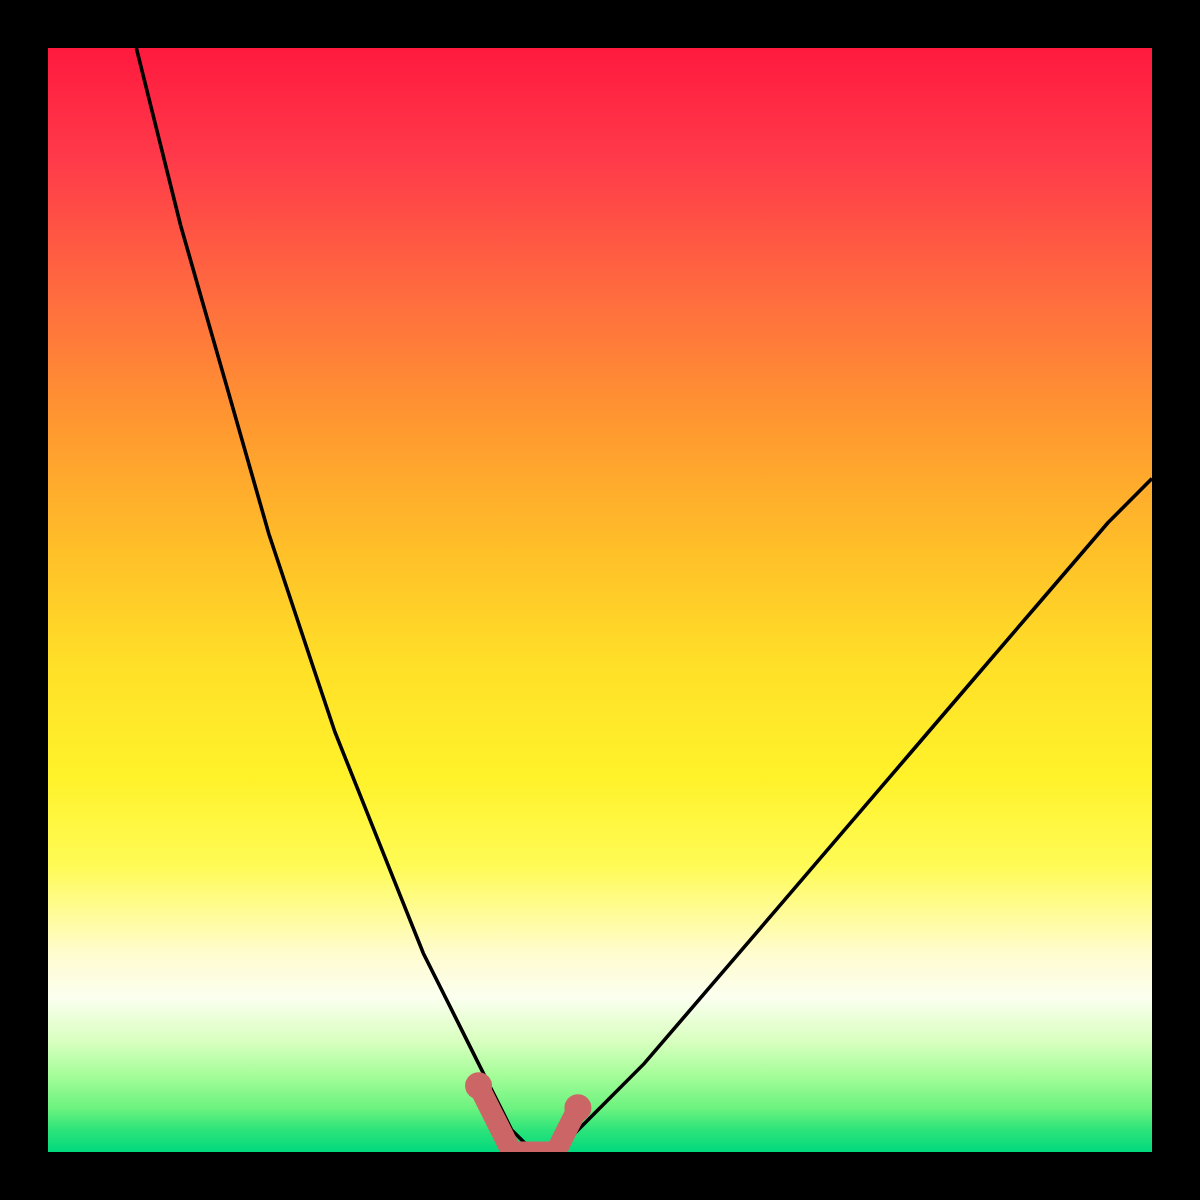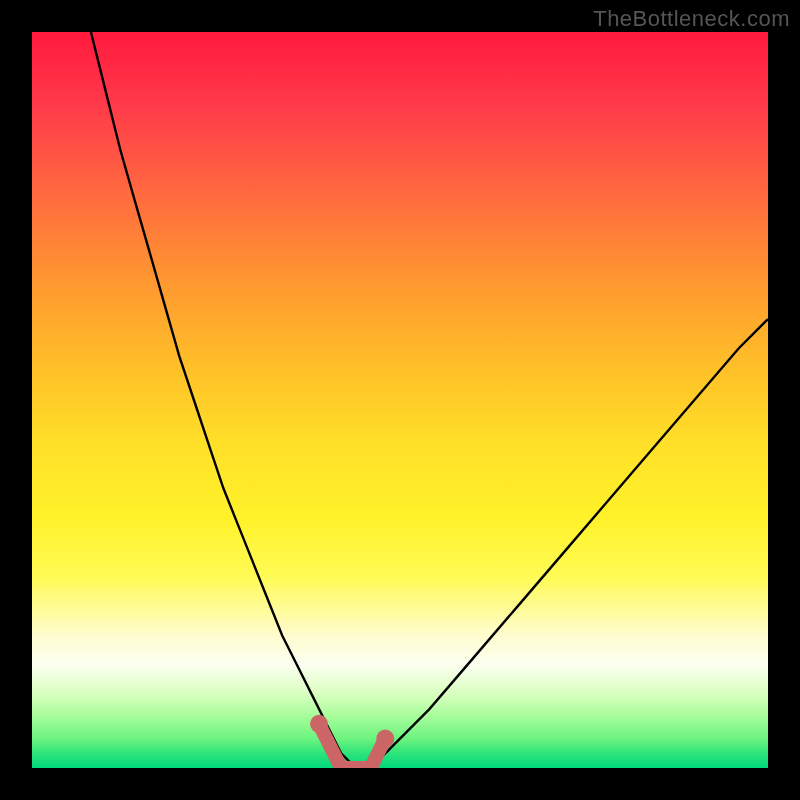--- a/index.html
+++ b/index.html
@@ -58,21 +58,20 @@
     left: 0;
     top: 0;
     width: 736px;
     height: 736px;
   }
 </style>
 </head>
 <body>
 
 <div class="frame">
-  <div class="watermark">TheBottleneck.com</div>
 
   <div class="plot">
     <svg class="curves" viewBox="0 0 736 736" preserveAspectRatio="none">
 
       <path fill="none" stroke="#000" stroke-width="2.4" d="M58.9 0.0 L73.6 58.9 L88.3 117.8 L103.0 169.3 L117.8 220.8 L132.5 272.3 L147.2 323.8 L161.9 368.0 L176.6 412.2 L191.4 456.3 L206.1 493.1 L220.8 529.9 L235.5 566.7 L250.2 603.5 L265.0 633.0 L279.7 662.4 L294.4 691.8 L301.8 706.6 L309.1 721.3 L323.8 736.0 L338.6 736.0 L353.3 721.3 L397.4 677.1 L441.6 625.6 L485.8 574.1 L529.9 522.6 L574.1 471.0 L618.2 419.5 L662.4 368.0 L706.6 316.5 L736.0 287.0"></path>
 
       <path fill="none" stroke="#cc6666" stroke-width="14" stroke-linecap="round" stroke-linejoin="round" d="M287.0 691.8 L294.4 706.6 L301.8 721.3 L309.1 736.0 L323.8 736.0 L338.6 736.0 L345.9 721.3 L353.3 706.6"></path>
 
       <circle r="9" fill="#cc6666" cx="287.04" cy="691.84"></circle>
       <circle r="9" fill="#cc6666" cx="353.28" cy="706.56"></circle>

